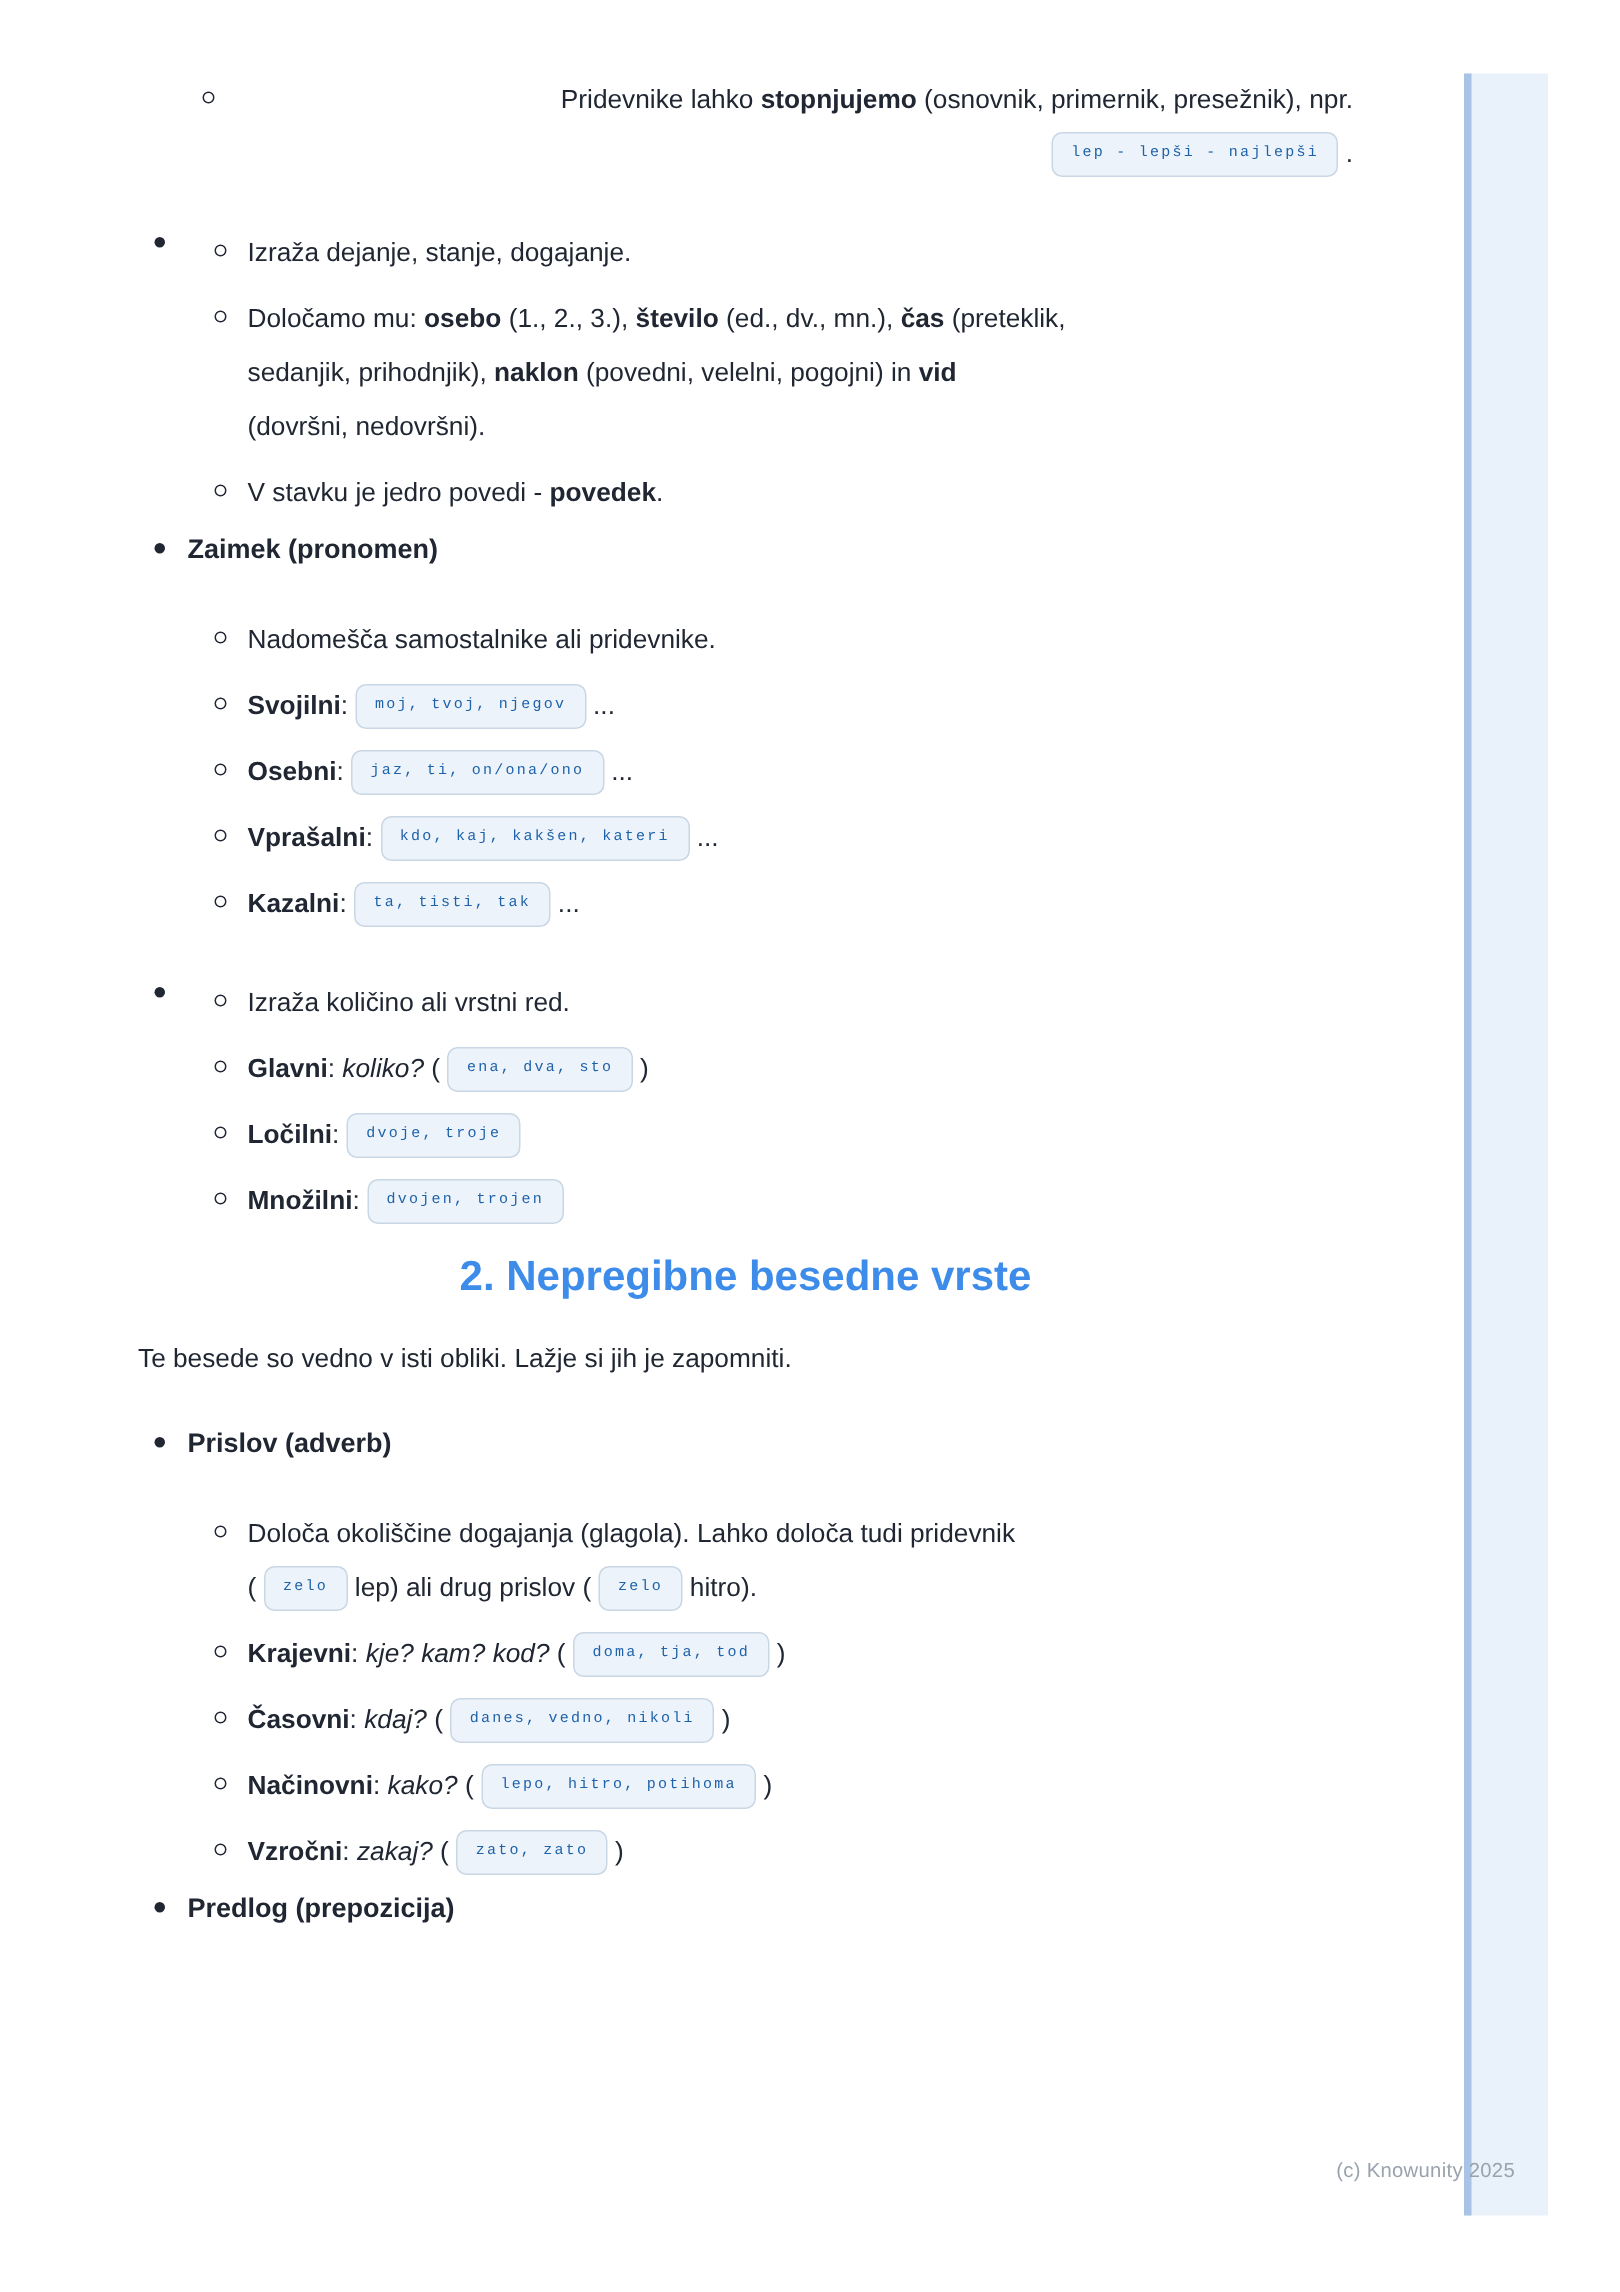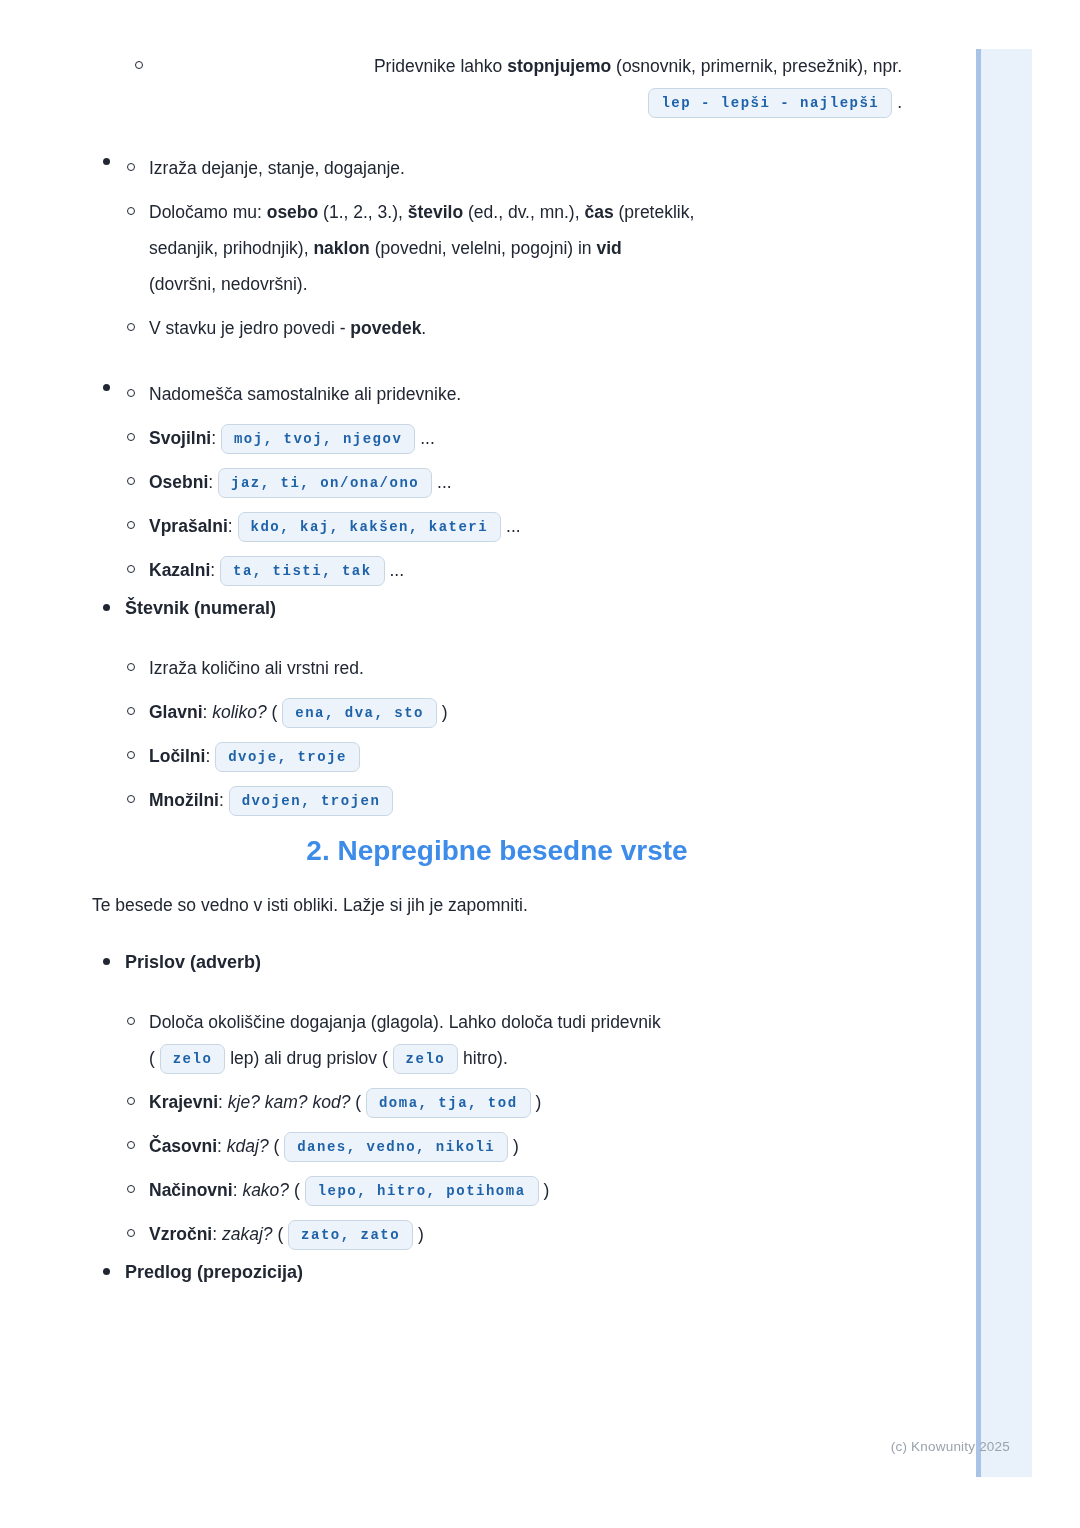--- a/index.html
+++ b/index.html
@@ -44,21 +44,21 @@
     font-size:18px;
     line-height:24px;
   }
   .li1::before{
     content:"";
     position:absolute;
     left:-22px;top:8px;
     width:7px;height:7px;border-radius:50%;
     background:var(--text,#202733);
   }
-  .ul2{margin:30px 0 6px 24px;}
+  .ul2{margin:30px 0 6px 40px;}
   .li2{
     position:relative;
     font-size:17.5px;
     line-height:36px;
     margin-bottom:8px;
   }
   .li2::before{
     content:"";
     position:absolute;
     left:-22px;top:12.5px;
@@ -68,22 +68,22 @@
   }
   .seg-b{font-weight:bold;}
   .seg-i{font-style:italic;}
   .code{
     display:inline-block;
     background:var(--code-bg,#edf3fa);
     border:1.5px solid var(--code-border,#c9d7e4);
     border-radius:7px;
     padding:1px 12px;
     font-family:"Liberation Mono", monospace;
-    font-size:14px;
-    font-weight:bold;
+    font-size:10px;
+    font-weight:normal;
     letter-spacing:1.5px;
     color:var(--code-text,#1e62a9);
     line-height:26px;
     vertical-align:middle;
   }
   .h2{
     margin:16px 0 26px 0;
     font-size:28px;
     line-height:34px;
     font-weight:bold;
@@ -108,30 +108,30 @@
       </ul>
       <ul class="blk-list">
         <li class="li1">
           <ul class="ul2">
             <li class="li2"><span>Izraža dejanje, stanje, dogajanje.</span></li>
             <li class="li2"><span>Določamo mu: </span><span class="seg-b">osebo</span><span> (1., 2., 3.), </span><span class="seg-b">število</span><span> (ed., dv., mn.), </span><span class="seg-b">čas</span><span> (preteklik,</span><br><span>sedanjik, prihodnjik), </span><span class="seg-b">naklon</span><span> (povedni, velelni, pogojni) in </span><span class="seg-b">vid</span><br><span>(dovršni, nedovršni).</span></li>
             <li class="li2"><span>V stavku je jedro povedi - </span><span class="seg-b">povedek</span><span>.</span></li>
           </ul>
         </li>
         <li class="li1">
+          <div class="li1-title"><span class="seg-b">Zaimek (pronomen)</span></div>
           <ul class="ul2">
             <li class="li2"><span>Nadomešča samostalnike ali pridevnike.</span></li>
             <li class="li2"><span class="seg-b">Svojilni</span><span>: </span><span class="code">moj, tvoj, njegov</span><span> ...</span></li>
             <li class="li2"><span class="seg-b">Osebni</span><span>: </span><span class="code">jaz, ti, on/ona/ono</span><span> ...</span></li>
             <li class="li2"><span class="seg-b">Vprašalni</span><span>: </span><span class="code">kdo, kaj, kakšen, kateri</span><span> ...</span></li>
             <li class="li2"><span class="seg-b">Kazalni</span><span>: </span><span class="code">ta, tisti, tak</span><span> ...</span></li>
           </ul>
         </li>
         <li class="li1">
-          <div class="li1-title"><span class="seg-b">Števnik (numeral)</span></div>
           <ul class="ul2">
             <li class="li2"><span>Izraža količino ali vrstni red.</span></li>
             <li class="li2"><span class="seg-b">Glavni</span><span>: </span><span class="seg-i">koliko?</span><span> ( </span><span class="code">ena, dva, sto</span><span> )</span></li>
             <li class="li2"><span class="seg-b">Ločilni</span><span>: </span><span class="code">dvoje, troje</span></li>
             <li class="li2"><span class="seg-b">Množilni</span><span>: </span><span class="code">dvojen, trojen</span></li>
           </ul>
         </li>
       </ul>
       <div class="h2">2. Nepregibne besedne vrste</div>
       <div class="para">Te besede so vedno v isti obliki. Lažje si jih je zapomniti.</div>

